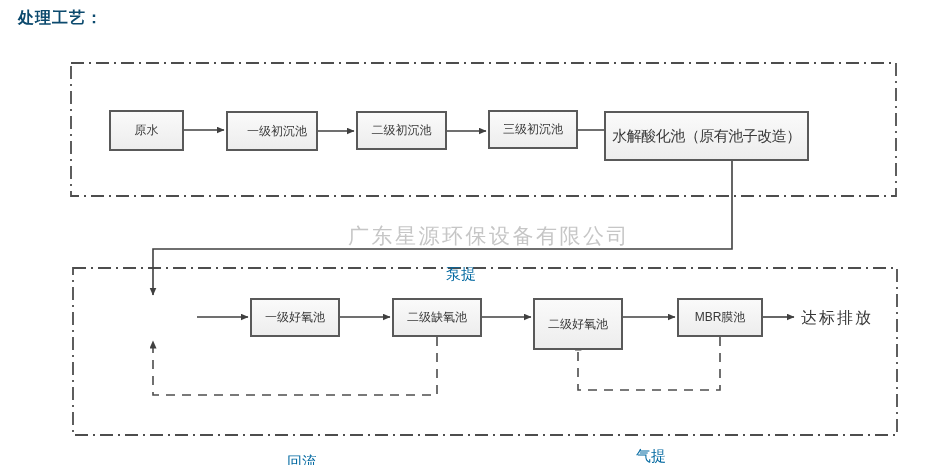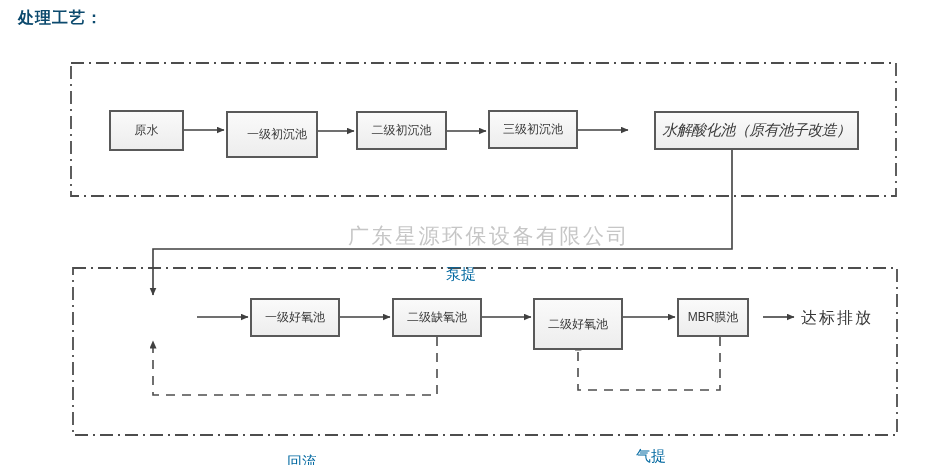--- a/index.html
+++ b/index.html
@@ -37,29 +37,29 @@
     font-size:16px;color:#383838;letter-spacing:2px;
     white-space:nowrap;
   }
   .watermark{
     position:absolute;left:348px;top:222px;
     font-size:21px;color:#c6c6c6;letter-spacing:2.5px;
     white-space:nowrap;z-index:0;
   }
   
   .n-raw{left:109px;top:110px;width:75px;height:41px;}
-  .n-sed1{left:226px;top:111px;width:92px;height:47px;padding-left:10px;}
+  .n-sed1{left:226px;top:111px;width:92px;height:40px;padding-left:10px;}
   .n-sed2{left:356px;top:111px;width:91px;height:39px;}
   .n-sed3{left:488px;top:110px;width:90px;height:39px;}
-  .n-hyd{left:654px;top:111px;width:205px;height:39px;font-style:italic;}
+  .n-hyd{left:604px;top:111px;width:205px;height:50px;}
   .n-anx1{left:108px;top:298px;width:89px;height:39px;}
   .n-aer1{left:250px;top:298px;width:90px;height:39px;}
   .n-anx2{left:392px;top:298px;width:90px;height:39px;}
   .n-aer2{left:533px;top:298px;width:90px;height:52px;}
-  .n-mbr{left:677px;top:298px;width:72px;height:39px;}
+  .n-mbr{left:677px;top:298px;width:86px;height:39px;}
   .lbl-pump{left:446px;top:217px;}
   .lbl-reflux{left:287px;top:405px;}
   .lbl-airlift{left:636px;top:399px;}
 </style>
 </head>
 <body>
 
 <div class="canvas">
 
   <div class="page-title">处理工艺：</div>

